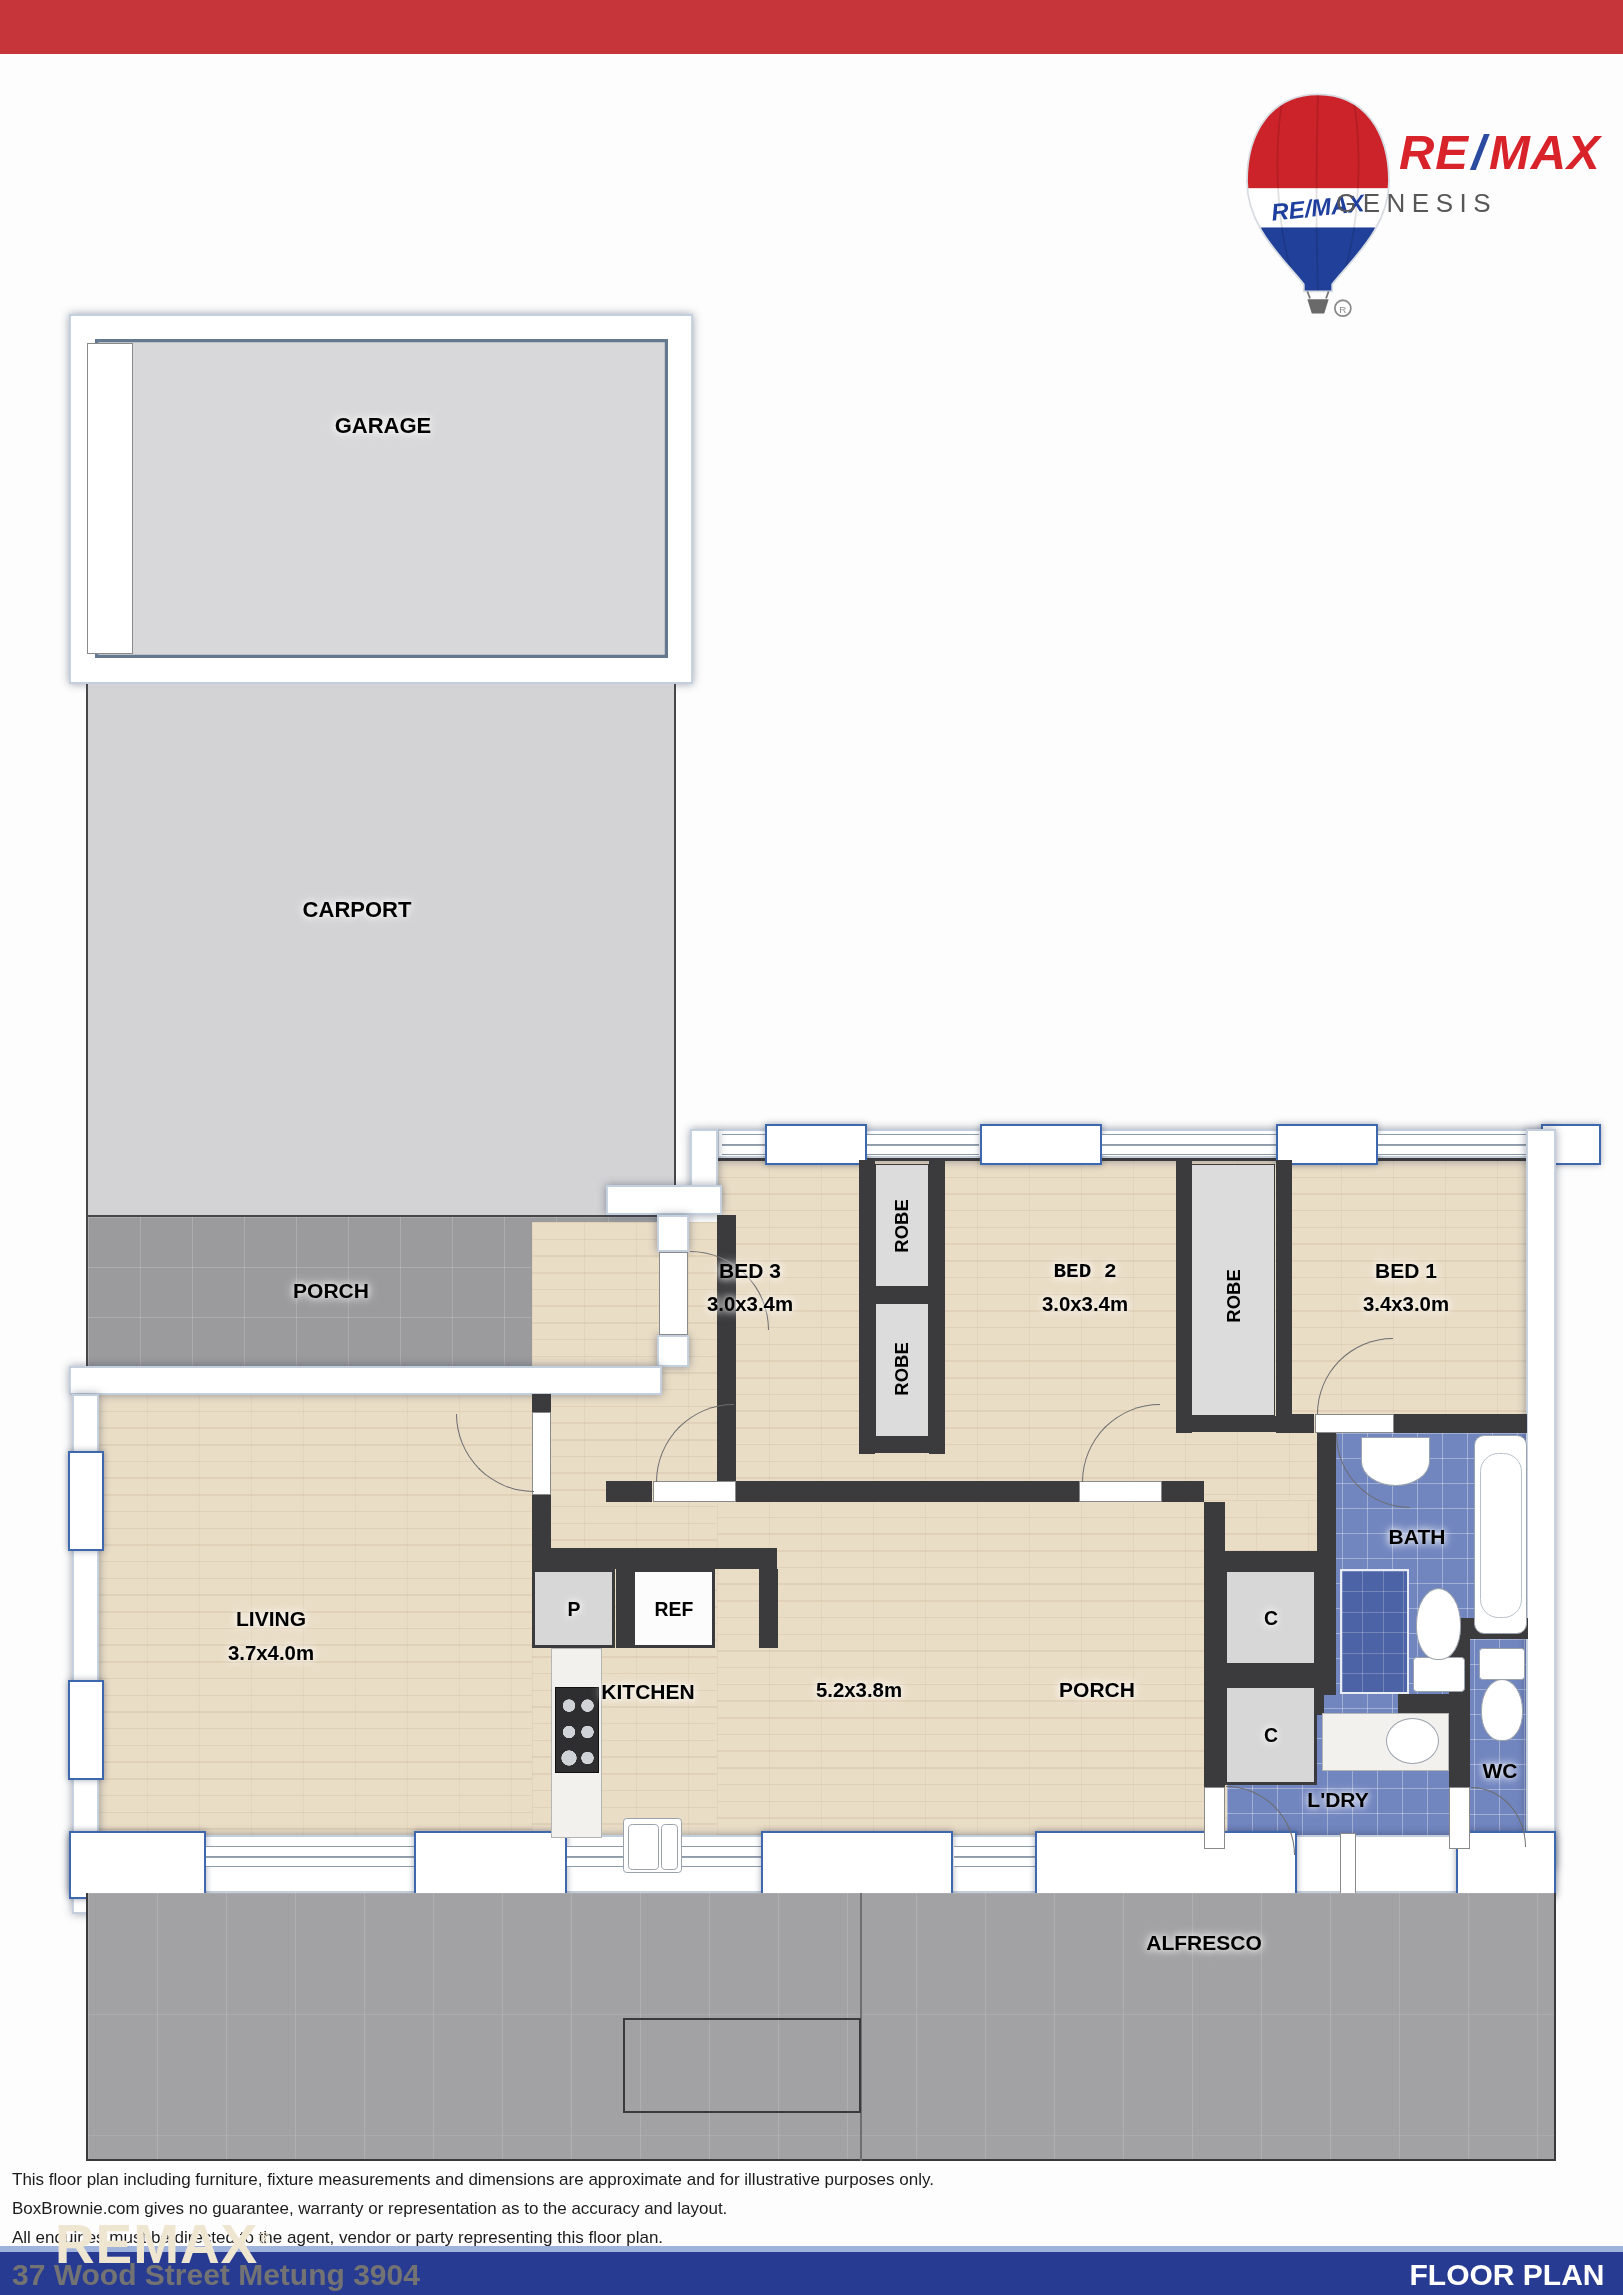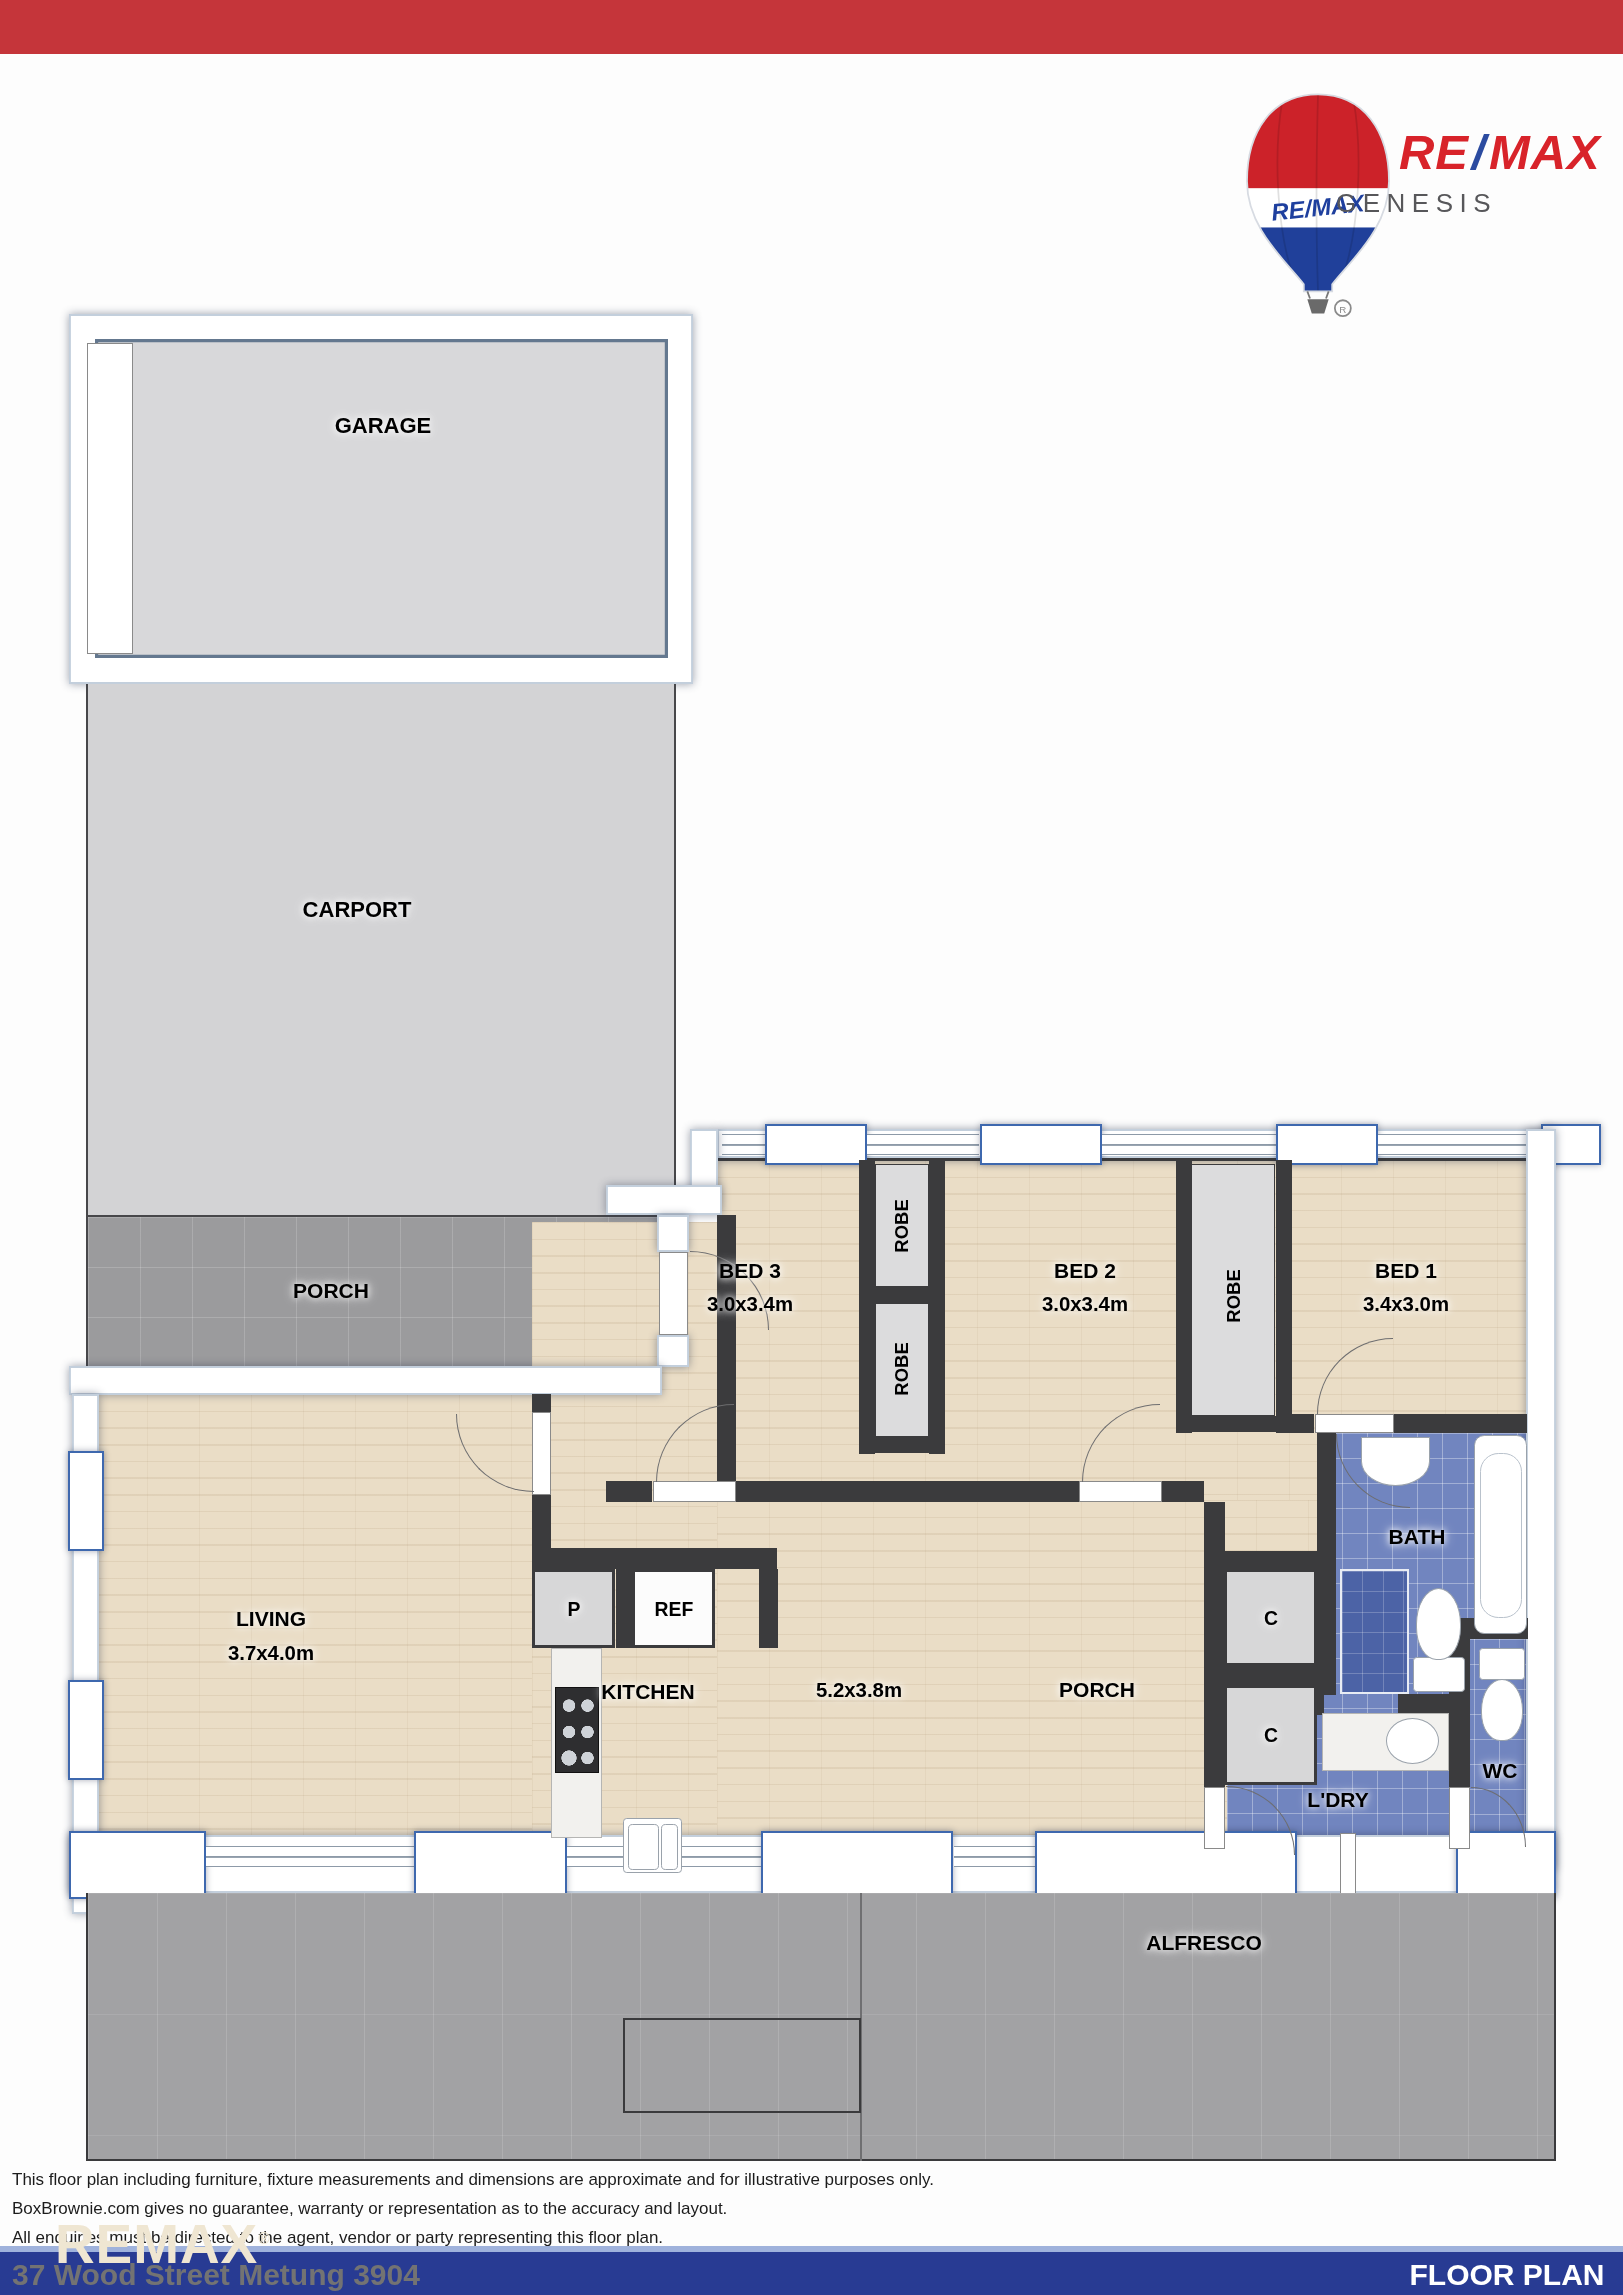--- a/index.html
+++ b/index.html
@@ -238,21 +238,21 @@
   <div class="abs jamb" style="left:1449px;top:1787px;width:21px;height:62px;"></div>
   <div class="abs arc" style="left:1471px;top:1787px;width:55px;height:60px;border-top-width:1.4px;border-right-width:1.4px;border-radius:0 100% 0 0;"></div>
 
   <div class="abs alftile" style="left:86px;top:1893px;width:1470px;height:268px;border-left:2.8px solid #3a3a3c;border-right:2.8px solid #3a3a3c;border-bottom:2.8px solid #3a3a3c;box-sizing:border-box;"></div>
   <div class="abs" style="left:860px;top:1893px;width:2.3px;height:268px;background:#6f6f71;"></div>
   <div class="abs" style="left:623px;top:2018px;width:238px;height:95px;border:2.3px solid #3a3a3c;box-sizing:border-box;"></div>
   <div class="lbl f46" style="left:1204px;top:1943px;">ALFRESCO</div>
 
   <div class="lbl f46" style="left:750px;top:1271px;">BED 3</div>
   <div class="lbl f44" style="left:750px;top:1304px;">3.0x3.4m</div>
-  <div class="lbl f46" style="left:1085px;top:1271px;">BED 2</div>
+  <div class="lbl f46" style="left:1085px;top:1271px;font-family:Liberation Mono, monospace;">BED 2</div>
   <div class="lbl f44" style="left:1085px;top:1304px;">3.0x3.4m</div>
   <div class="lbl f46" style="left:1406px;top:1271px;">BED 1</div>
   <div class="lbl f44" style="left:1406px;top:1304px;">3.4x3.0m</div>
   <div class="lblv f40" style="left:902px;top:1226px;">ROBE</div>
   <div class="lblv f40" style="left:902px;top:1369px;">ROBE</div>
   <div class="lblv f40" style="left:1234px;top:1296px;">ROBE</div>
   <div class="lbl f46" style="left:271px;top:1619px;">LIVING</div>
   <div class="lbl f44" style="left:271px;top:1653px;">3.7x4.0m</div>
   <div class="lbl f42" style="left:574px;top:1609px;">P</div>
   <div class="lbl f42" style="left:674px;top:1609px;">REF</div>

